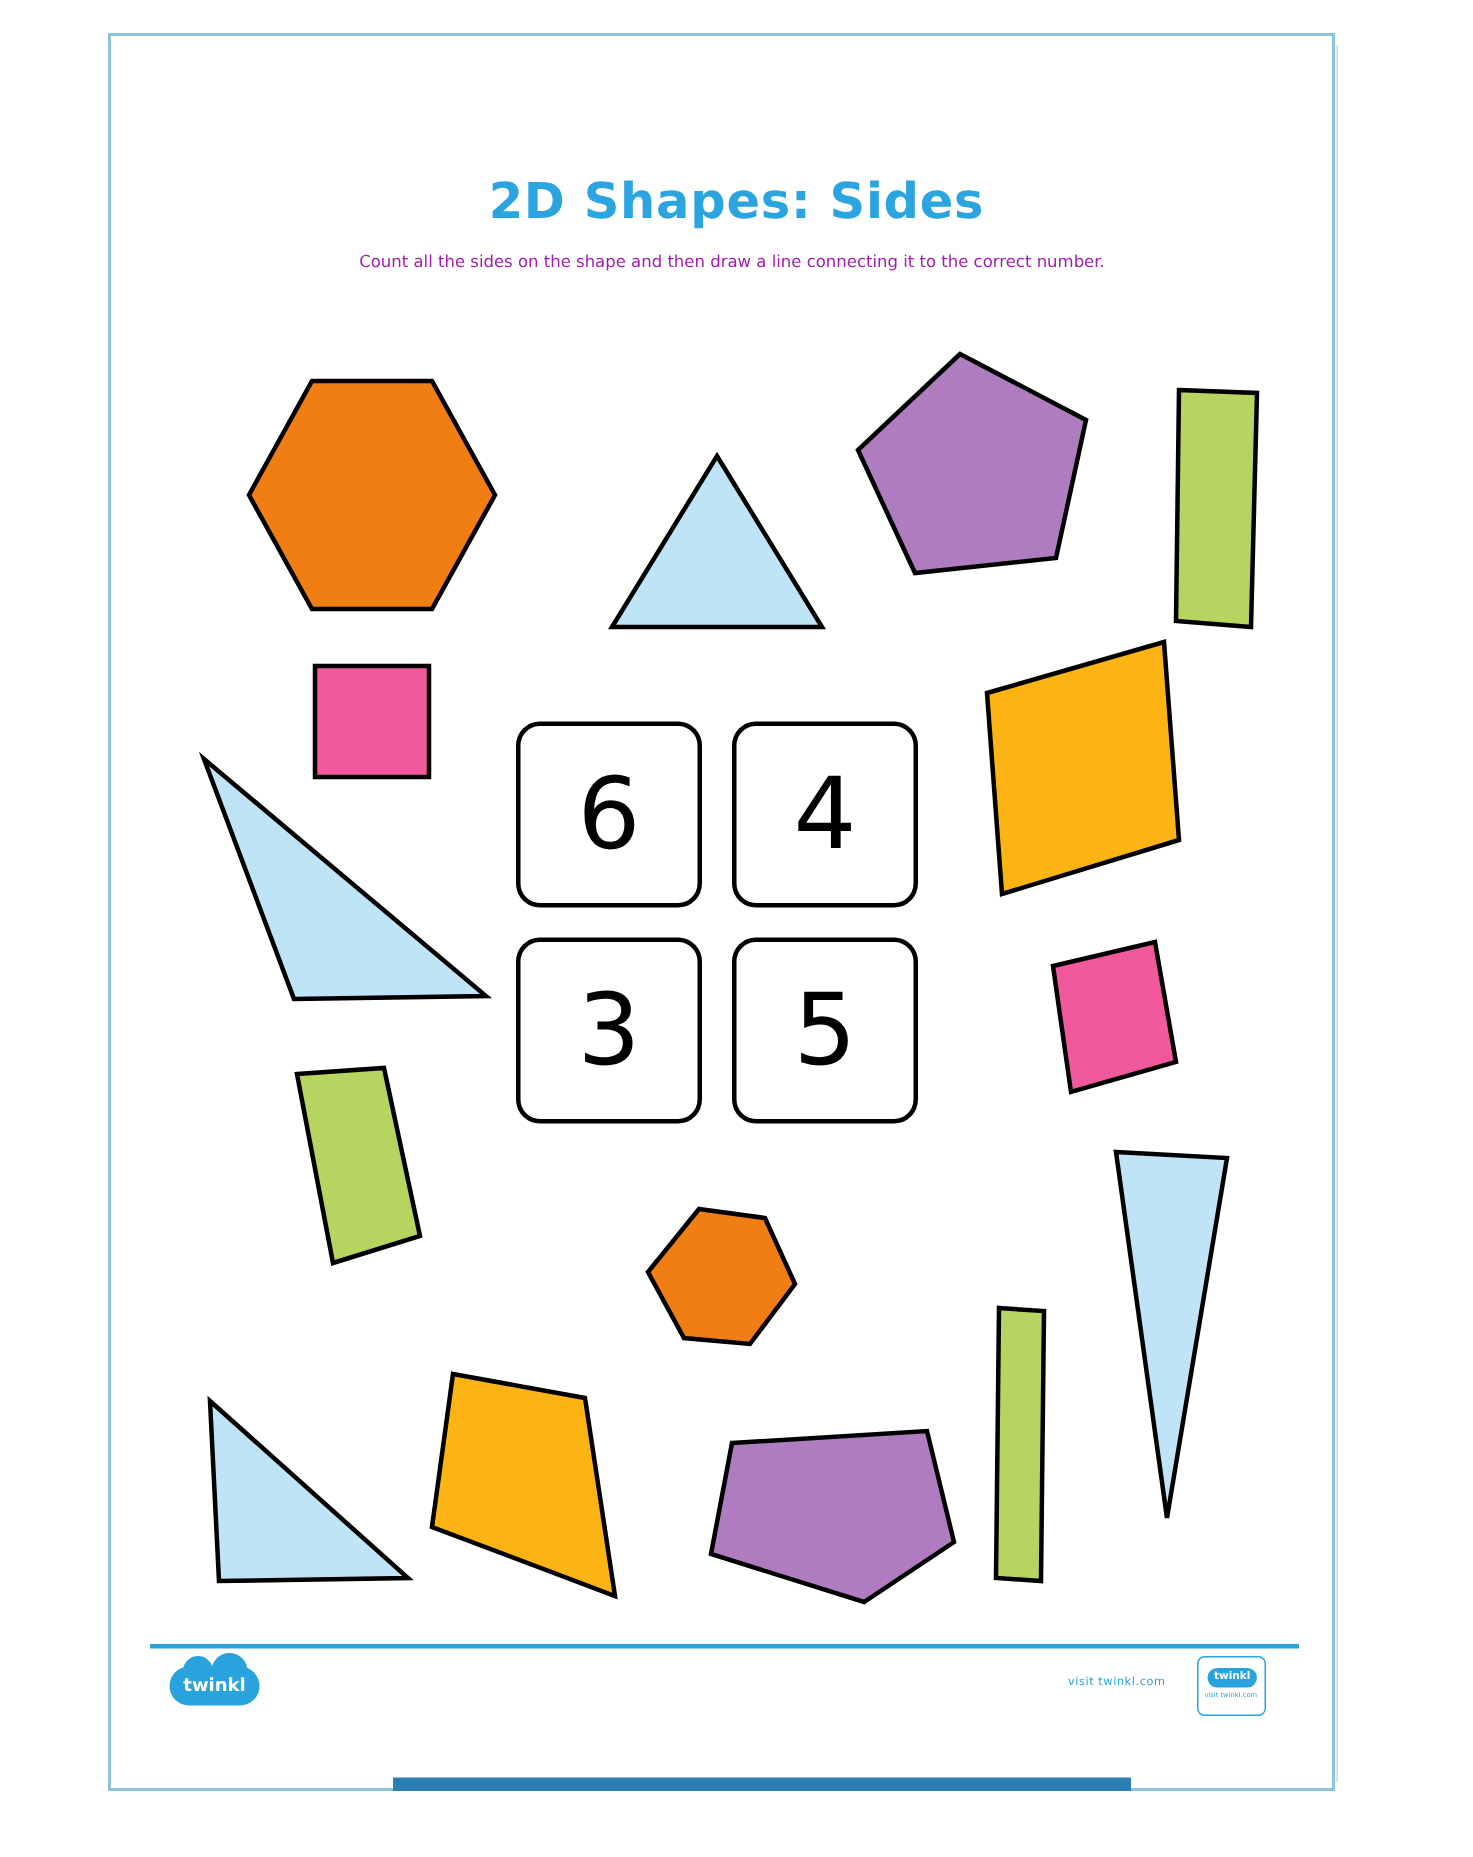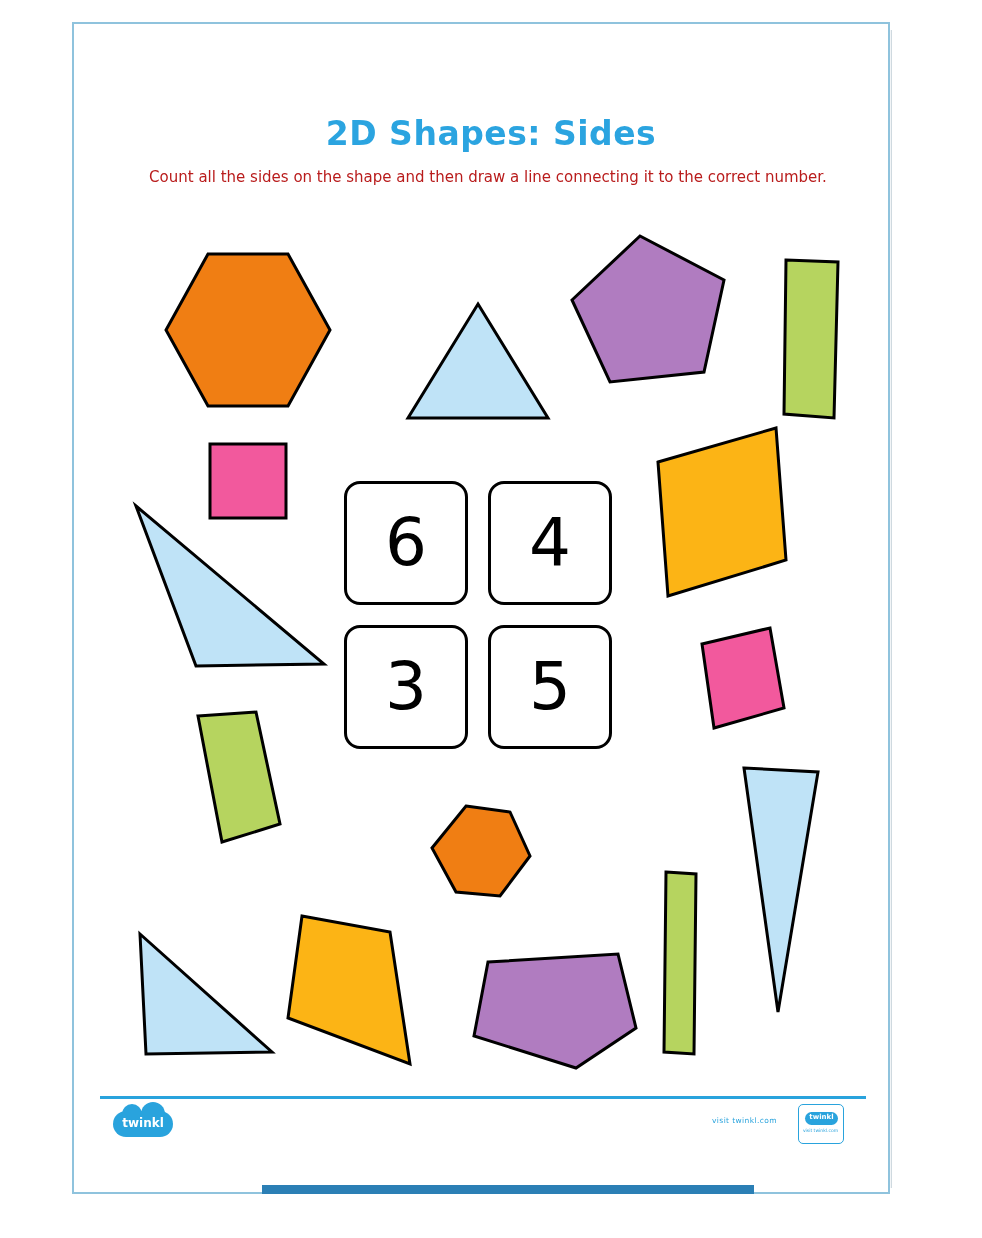--- a/index.html
+++ b/index.html
@@ -90,23 +90,23 @@
     letter-spacing: 0.5px;
     margin-top: 24px;
   }
   .instructions {
     position: absolute;
     left: 118px;
     top: 166px;
     width: 740px;
     text-align: center;
     font-family: "DejaVu Sans", sans-serif;
-    font-size: 15px;
+    font-size: 11px;
     line-height: 1.55;
-    color: #b91c1c;
+    color: #a21caf;
   }
 
   
   .card {
     position: absolute;
     width: 124px;
     height: 124px;
     border: 3px solid #000000;
     border-radius: 16px;
     background: #ffffff;

